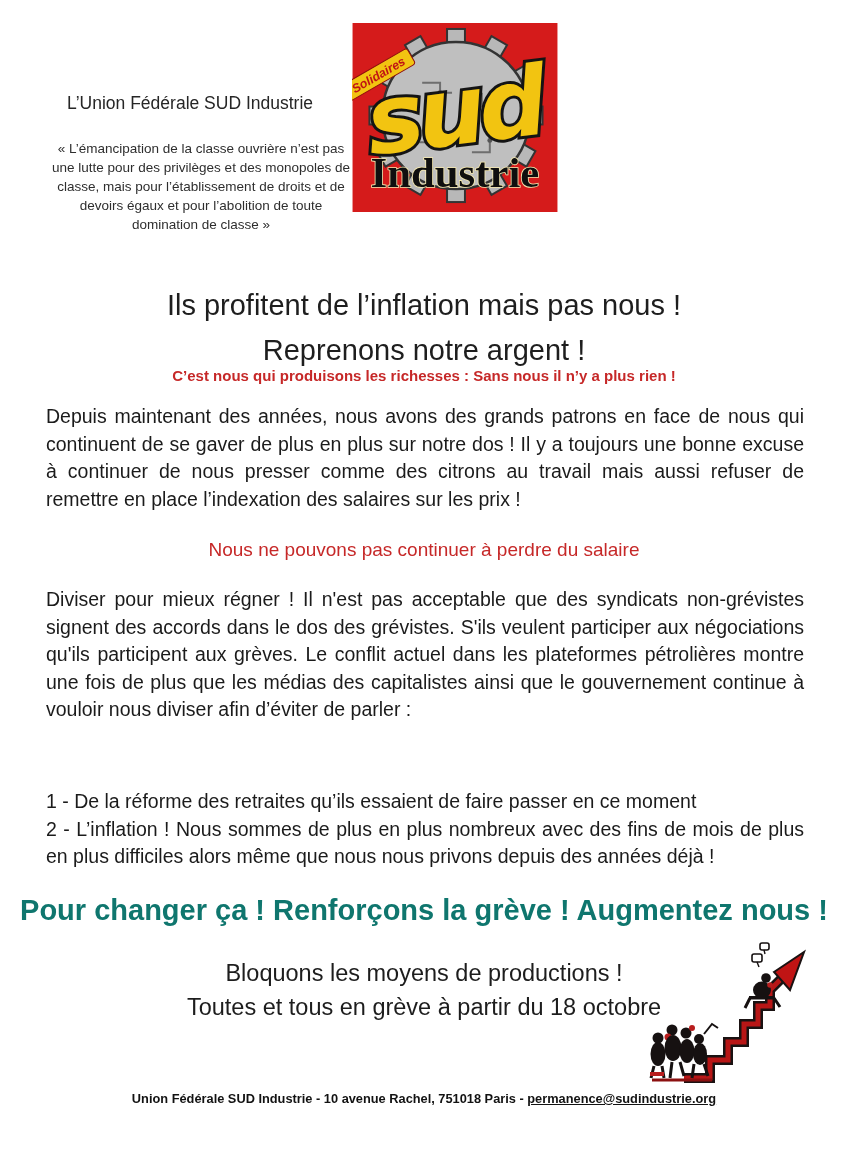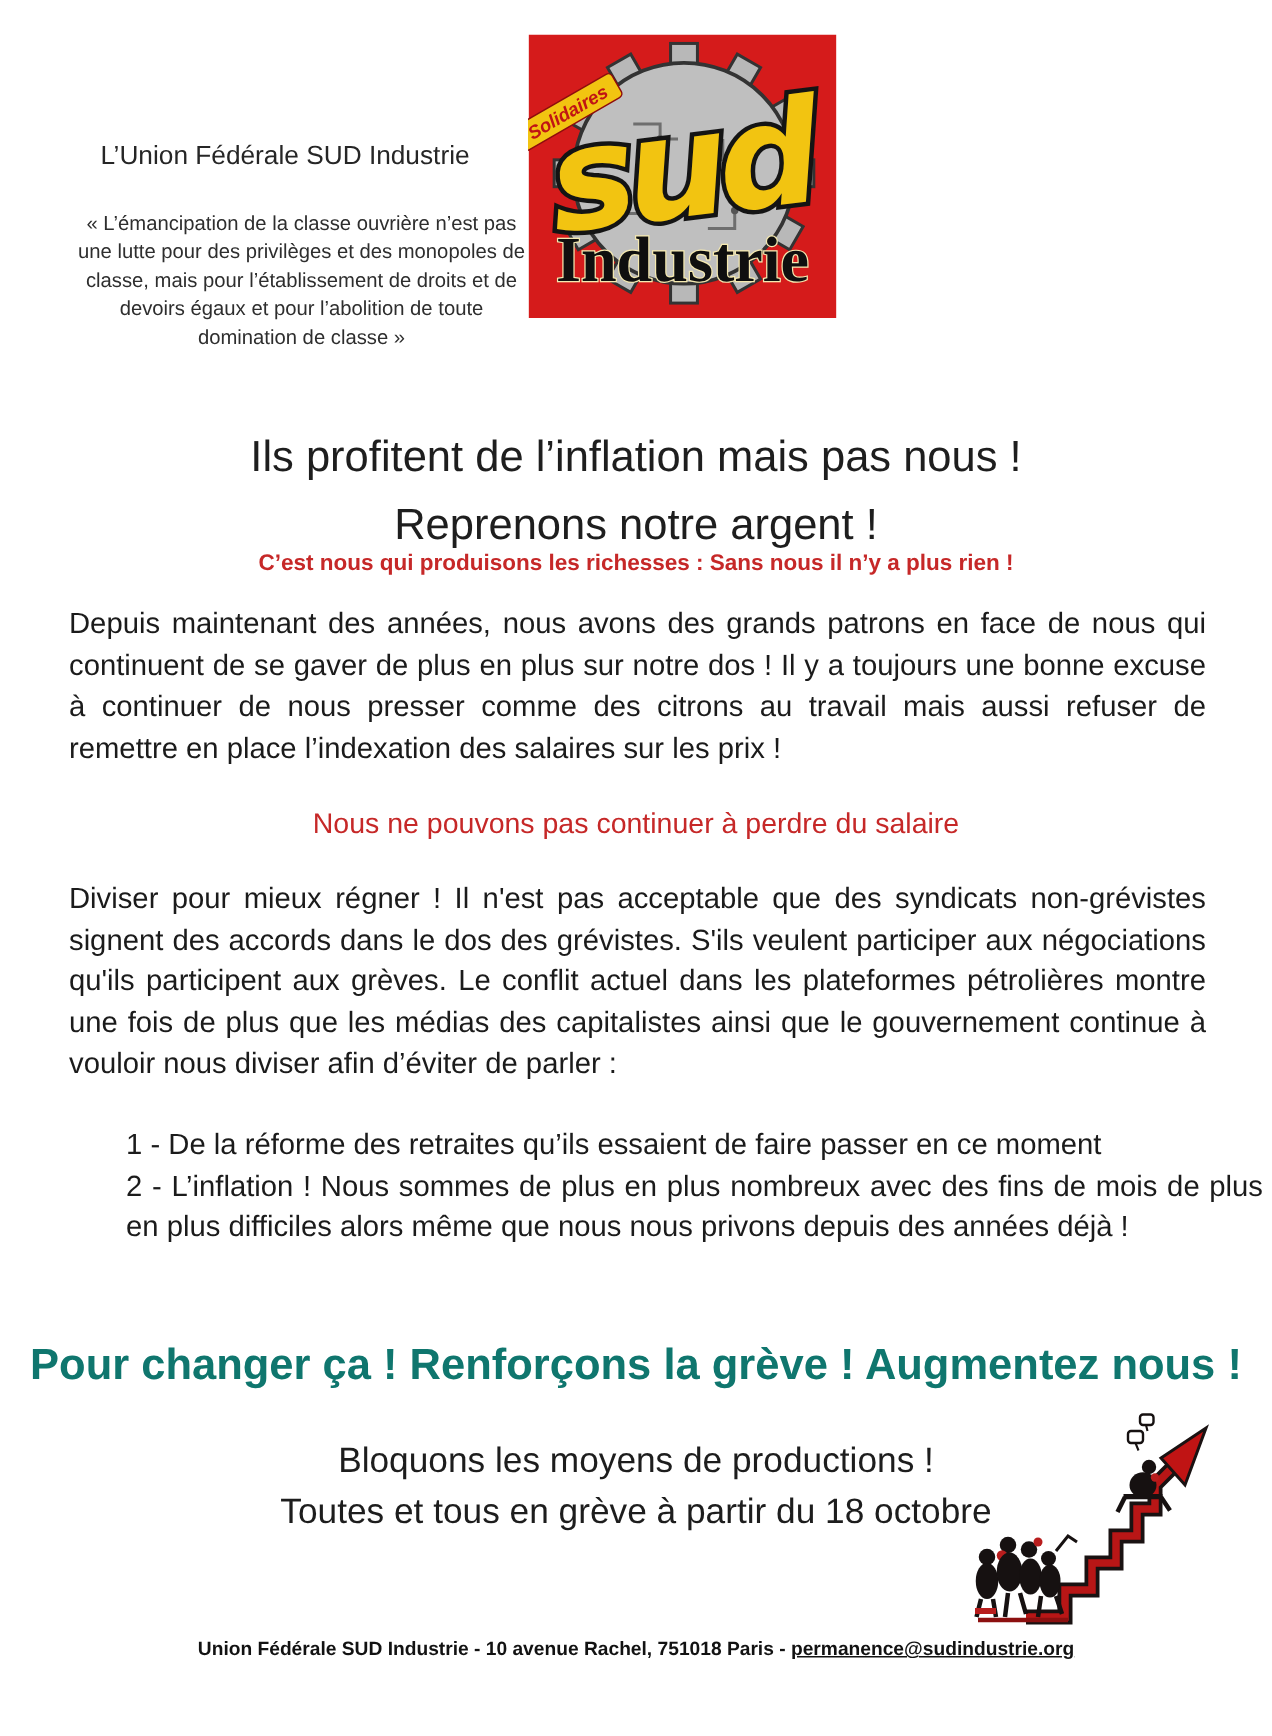--- a/index.html
+++ b/index.html
@@ -19,21 +19,21 @@
   .logo svg { width:100%; height:100%; display:block; }
 
   .title-line1 { top:289px; font-size:29px; color:#1e1e1e; }
   .title-line2 { top:334px; font-size:29px; color:#1e1e1e; }
   .subtitle   { top:367px; font-size:15px; font-weight:bold; color:#c62828; }
 
   .para { left:46px; width:758px; font-size:19.5px; line-height:27.6px;
     text-align:justify; color:#1b1b1b; }
   .p1 { top:403px; }
   .p2 { top:586px; }
-  .list { top:750px;margin-left:38px; }
+  .list { top:788px; }
   .list .item { text-align:justify; }
 
   .red-line1 { top:539px; font-size:19px; font-weight:normal; color:#c62828; }
   .red-line2 { top:894px; font-size:29px; font-weight:bold; color:#0f766e; }
 
   .cta { top:956px; font-size:23.5px; line-height:34px; color:#1d1d1d; }
 
   .illustration { left:646px; top:938px; width:172px; height:150px; }
   .illustration svg { width:100%; height:100%; display:block; }
 

